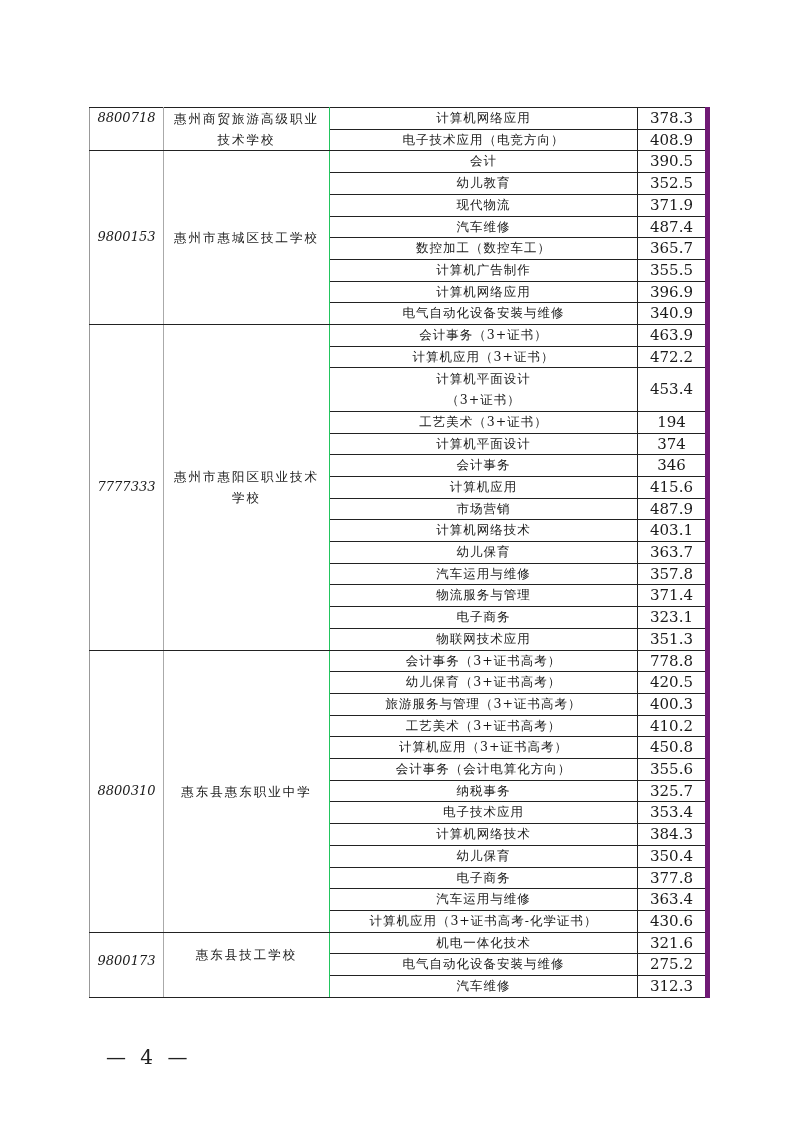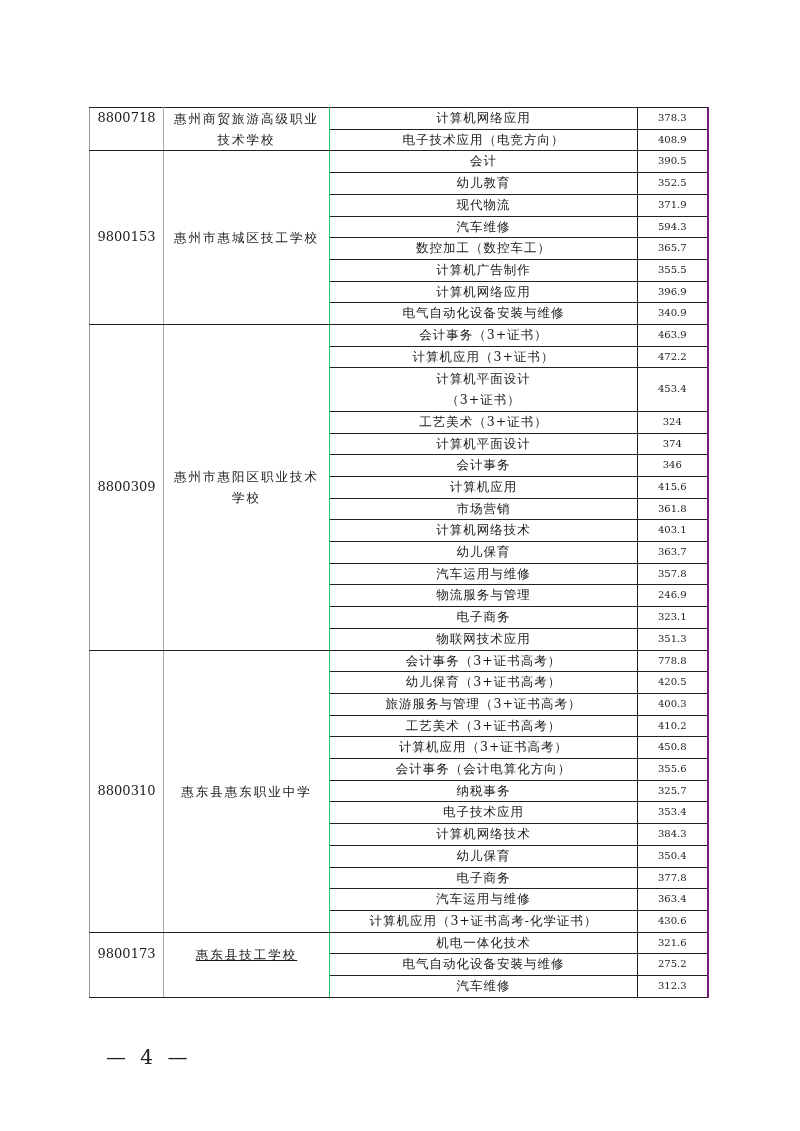--- a/index.html
+++ b/index.html
@@ -21,29 +21,30 @@
     line-height: 20.7px;
     text-align: center;
     vertical-align: middle;
     overflow: hidden;
   }
   .page-table td.col-code {
     border-left: 1px solid #999;
     border-right: 1px solid #aaa;
     font-size: 13px;
     letter-spacing: 0px;
+    font-style: italic;
   }
   .page-table td.col-school {
     border-right: 1px solid #22c55e;
     letter-spacing: 2px;
     padding: 0 6px;
     line-height: 21px;
   }
   .page-table td.col-major { letter-spacing: 1px; }
-  .page-table td.col-score { font-size: 10px; border-right: 2px solid #701a75; }
+  .page-table td.col-score { font-size: 15px; border-right: 5px solid #701a75; }
   .page-table tr { height: 21.7px; }
   .page-table tr.tall { height: 43.4px; }
   .page-table td.top-align { vertical-align: top; padding-top: 0; }
   .page-number {
     position: absolute; left: 106px; top: 1045px;
     font-size: 20px; letter-spacing: 4px; color: #222;
     font-family: "DejaVu Serif", "Liberation Serif", serif;
   }
 </style>
 </head>
@@ -78,89 +79,89 @@
     <tr>
         <td class="col-major">幼儿教育</td>
         <td class="col-score">352.5</td>
       </tr>
     <tr>
         <td class="col-major">现代物流</td>
         <td class="col-score">371.9</td>
       </tr>
     <tr>
         <td class="col-major">汽车维修</td>
-        <td class="col-score">594.3</td>
+        <td class="col-score">487.4</td>
       </tr>
     <tr>
         <td class="col-major">数控加工（数控车工）</td>
         <td class="col-score">365.7</td>
       </tr>
     <tr>
         <td class="col-major">计算机广告制作</td>
         <td class="col-score">355.5</td>
       </tr>
     <tr>
         <td class="col-major">计算机网络应用</td>
         <td class="col-score">396.9</td>
       </tr>
     <tr>
         <td class="col-major">电气自动化设备安装与维修</td>
         <td class="col-score">340.9</td>
       </tr>
 
     <tr>
-      <td class="col-code" rowspan="14">8800309</td>
+      <td class="col-code" rowspan="14">7777333</td>
       <td class="col-school" rowspan="14">惠州市惠阳区职业技术学校</td>
       <td class="col-major">会计事务（3+证书）</td>
       <td class="col-score">463.9</td>
     </tr>
     <tr>
         <td class="col-major">计算机应用（3+证书）</td>
         <td class="col-score">472.2</td>
       </tr>
     <tr class="tall">
         <td class="col-major" style="white-space:pre-line;">计算机平面设计
 （3+证书）</td>
         <td class="col-score">453.4</td>
       </tr>
     <tr>
         <td class="col-major">工艺美术（3+证书）</td>
-        <td class="col-score">324</td>
+        <td class="col-score">194</td>
       </tr>
     <tr>
         <td class="col-major">计算机平面设计</td>
         <td class="col-score">374</td>
       </tr>
     <tr>
         <td class="col-major">会计事务</td>
         <td class="col-score">346</td>
       </tr>
     <tr>
         <td class="col-major">计算机应用</td>
         <td class="col-score">415.6</td>
       </tr>
     <tr>
         <td class="col-major">市场营销</td>
-        <td class="col-score">361.8</td>
+        <td class="col-score">487.9</td>
       </tr>
     <tr>
         <td class="col-major">计算机网络技术</td>
         <td class="col-score">403.1</td>
       </tr>
     <tr>
         <td class="col-major">幼儿保育</td>
         <td class="col-score">363.7</td>
       </tr>
     <tr>
         <td class="col-major">汽车运用与维修</td>
         <td class="col-score">357.8</td>
       </tr>
     <tr>
         <td class="col-major">物流服务与管理</td>
-        <td class="col-score">246.9</td>
+        <td class="col-score">371.4</td>
       </tr>
     <tr>
         <td class="col-major">电子商务</td>
         <td class="col-score">323.1</td>
       </tr>
     <tr>
         <td class="col-major">物联网技术应用</td>
         <td class="col-score">351.3</td>
       </tr>
 
@@ -213,22 +214,22 @@
     <tr>
         <td class="col-major">汽车运用与维修</td>
         <td class="col-score">363.4</td>
       </tr>
     <tr>
         <td class="col-major">计算机应用（3+证书高考-化学证书）</td>
         <td class="col-score">430.6</td>
       </tr>
 
     <tr>
-      <td class="col-code top-align" rowspan="3" style="padding-top:11px;">9800173</td>
-      <td class="col-school top-align" rowspan="3" style="padding-top:11px;text-decoration:underline;">惠东县技工学校</td>
+      <td class="col-code top-align" rowspan="3" style="padding-top:18px;">9800173</td>
+      <td class="col-school top-align" rowspan="3" style="padding-top:11px;">惠东县技工学校</td>
       <td class="col-major">机电一体化技术</td>
       <td class="col-score">321.6</td>
     </tr>
     <tr>
         <td class="col-major">电气自动化设备安装与维修</td>
         <td class="col-score">275.2</td>
       </tr>
     <tr>
         <td class="col-major">汽车维修</td>
         <td class="col-score">312.3</td>

